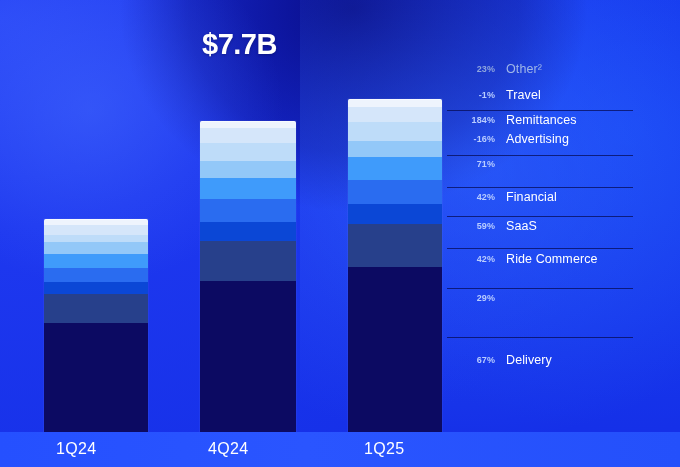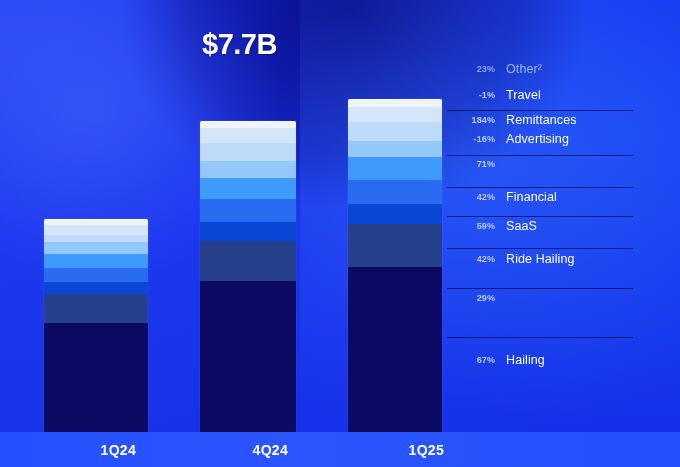--- a/index.html
+++ b/index.html
@@ -38,22 +38,22 @@
     position:absolute;color:#ffffff;font-weight:bold;letter-spacing:-0.5px;
     font-size:29px;line-height:1;text-shadow:0 1px 3px rgba(0,0,20,0.28);
   }
 
   
   #axis-strip{
     position:absolute;left:0;right:0;bottom:0;height:35px;
     background:linear-gradient(90deg,#2550ff 0%,#2a55ff 45%,#2450fb 100%);
   }
   .axis-label{
-    position:absolute;bottom:9px;color:#ffffff;font-size:14px;font-weight:bold;
-    letter-spacing:0.3px;text-align:right;
+    position:absolute;bottom:9px;color:#ffffff;font-size:16px;font-weight:normal;
+    letter-spacing:0.3px;text-align:left;
   }
 
   
   #legend{position:absolute;left:447px;top:62px;width:190px;}
   .legend-row{position:absolute;left:8px;width:186px;display:flex;align-items:center;}
   .legend-row .pct{
     width:40px;flex:0 0 40px;text-align:right;
     font-size:9px;font-weight:bold;color:#b9cdff;letter-spacing:0.1px;
   }
   .legend-row .nm{
@@ -135,30 +135,30 @@
         <span class="nm">Financial</span>
       </div>
       <div class="rule" style="top: 154px;"></div>
       <div class="legend-row" style="top: 157px;">
         <span class="pct">59%</span>
         <span class="nm">SaaS</span>
       </div>
       <div class="rule" style="top: 186px;"></div>
       <div class="legend-row" style="top: 190px;">
         <span class="pct">42%</span>
-        <span class="nm">Ride Hailing</span>
+        <span class="nm">Ride Commerce</span>
       </div>
       <div class="rule" style="top: 226px;"></div>
       <div class="legend-row" style="top: 231px;">
         <span class="pct">29%</span>
       </div>
       <div class="rule" style="top: 275px;"></div>
       <div class="legend-row" style="top: 291px;">
         <span class="pct">67%</span>
-        <span class="nm">Hailing</span>
+        <span class="nm">Delivery</span>
       </div>
     </div>
 
   <div id="axis-strip">
     <div class="axis-label" id="ax-0" style="left: 56px; width: 80px;">1Q24</div>
     <div class="axis-label" id="ax-1" style="left: 208px; width: 80px;">4Q24</div>
     <div class="axis-label" id="ax-2" style="left: 364px; width: 80px;">1Q25</div>
   </div>
 
 </div>

